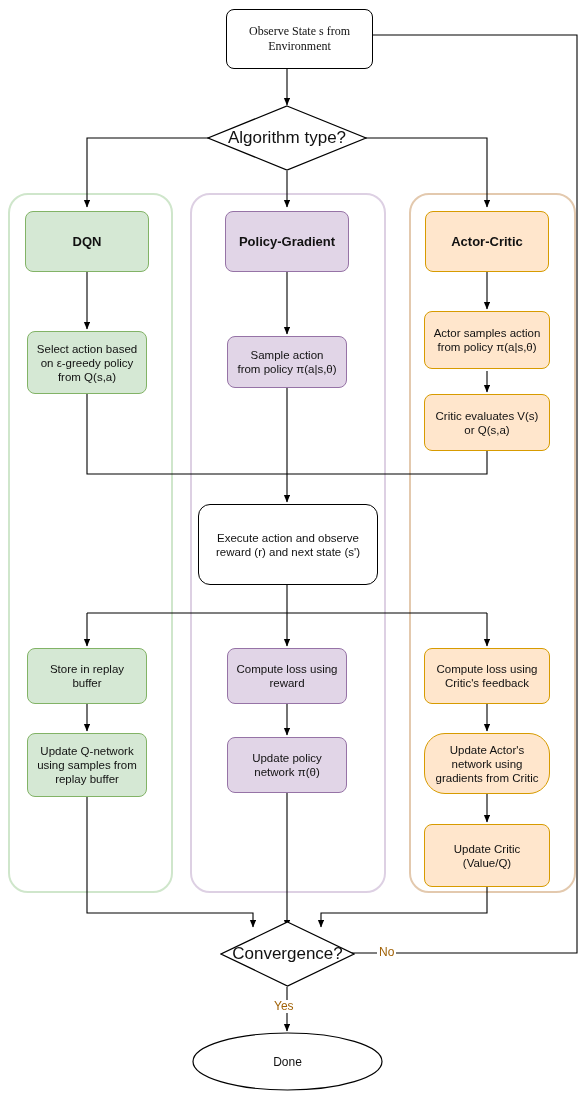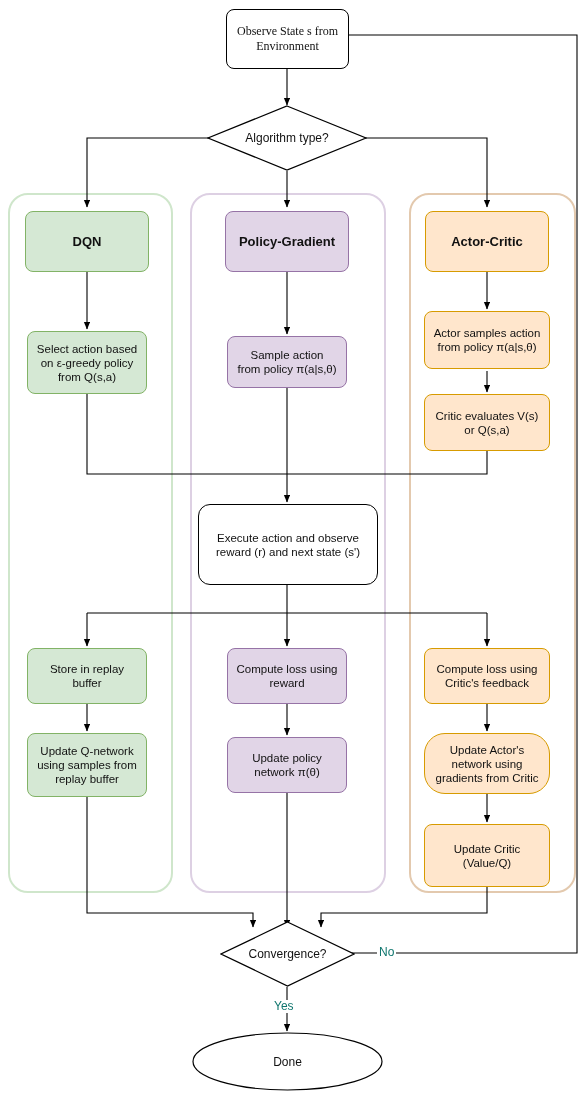--- a/index.html
+++ b/index.html
@@ -14,30 +14,30 @@
         align-items:center;justify-content:center;text-align:center;
         border-radius:8px;border:1px solid #000;background:#fff;
         font-size:11.5px;line-height:14px;color:#111;padding:2px 4px;}
   .node.serif{font-family:"Liberation Serif", serif;font-size:12px;
               line-height:15px;}
   .node.green{background:#d5e8d4;border-color:#82b366;}
   .node.purple{background:#e1d5e7;border-color:#9673a6;}
   .node.orange{background:#ffe6cc;border-color:#d79b00;}
   .node.hdr{font-weight:bold;font-size:13px;}
   .diamond{position:absolute;display:flex;align-items:center;
-           justify-content:center;text-align:center;font-size:12px;
+           justify-content:center;text-align:center;font-size:17px;
            color:#111;}
   .diamond .dshape{position:absolute;left:0;top:0;width:100%;height:100%;}
   .diamond .dlabel{position:relative;z-index:2;}
   .terminal{position:absolute;display:flex;align-items:center;
             justify-content:center;text-align:center;font-size:12px;
             color:#111;}
   .terminal .eshape{position:absolute;left:0;top:0;width:100%;height:100%;}
   .terminal .elabel{position:relative;z-index:2;}
-  .edgelabel{position:absolute;font-size:12px;color:#0f766e;background:#fff;
+  .edgelabel{position:absolute;font-size:12px;color:#a16207;background:#fff;
              padding:0 2px;line-height:13px;}
 </style>
 </head>
 <body>
 
 <div id="stage">
 
   <div class="lane" style="left:8px;top:193px;width:165px;height:700px;border-color:#cfe6cb;"></div>
   <div class="lane" style="left:190px;top:193px;width:196px;height:700px;border-color:#ddd0e3;"></div>
   <div class="lane" style="left:409px;top:193px;width:167px;height:700px;border-color:#e3c9ae;"></div>
@@ -85,21 +85,21 @@
       <path d="M287,793 L287,913"></path>
       <path d="M287,913 L287,927" marker-end="url(#ah)"></path>
       <path d="M487,887 L487,913 L321,913 L321,927" marker-end="url(#ah)"></path>
 
       <path d="M338,953 L577,953 L577,35 L341,35" marker-end="url(#ah)"></path>
 
       <path d="M287,987 L287,1031" marker-end="url(#ah)"></path>
     </g>
   </svg>
 
-  <div class="node serif" style="left:226px;top:9px;width:123px;height:60px;">
+  <div class="node serif" style="left:226px;top:9px;width:147px;height:60px;">
     <span>
       <span>Observe State s from</span><br>
       <span>Environment</span>
     </span>
   </div>
 
   <div class="diamond" style="left:207px;top:105px;width:160px;height:66px;">
     <svg class="dshape" viewBox="0 0 160 66" preserveAspectRatio="none">
       <polygon points="80,1 159,33 80,65 1,33" fill="#fff" stroke="#000" stroke-width="1.3"></polygon>
     </svg>

